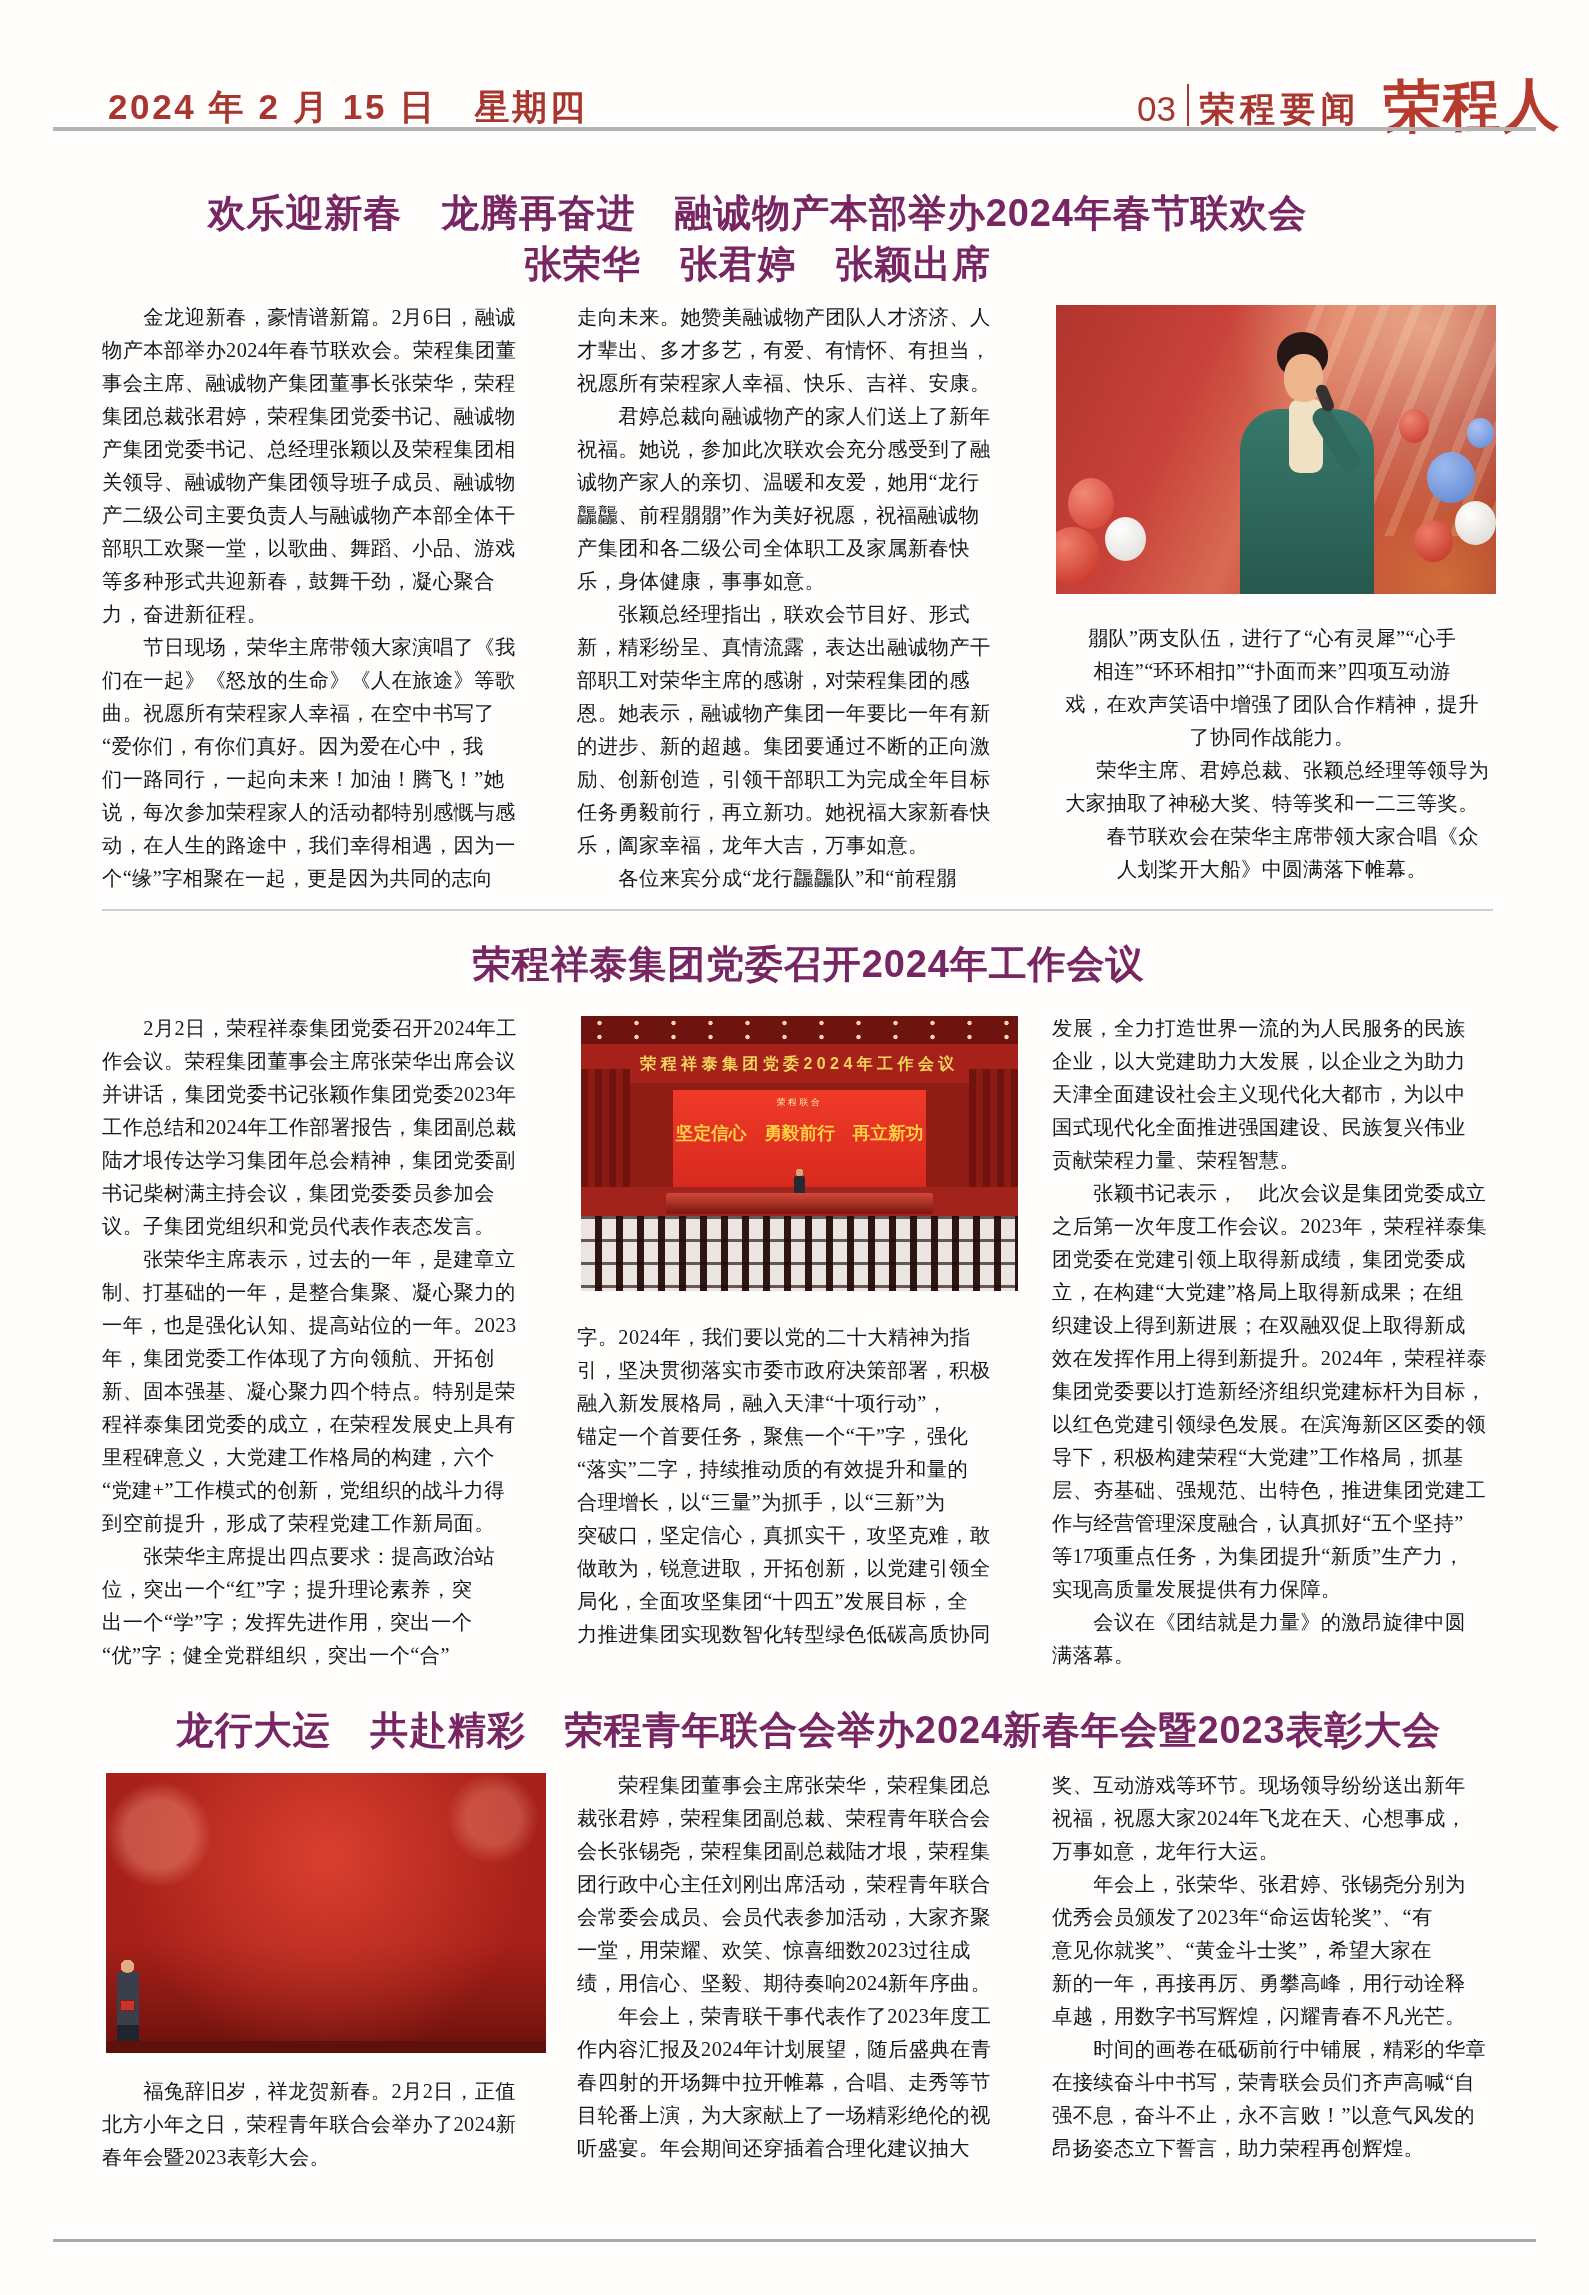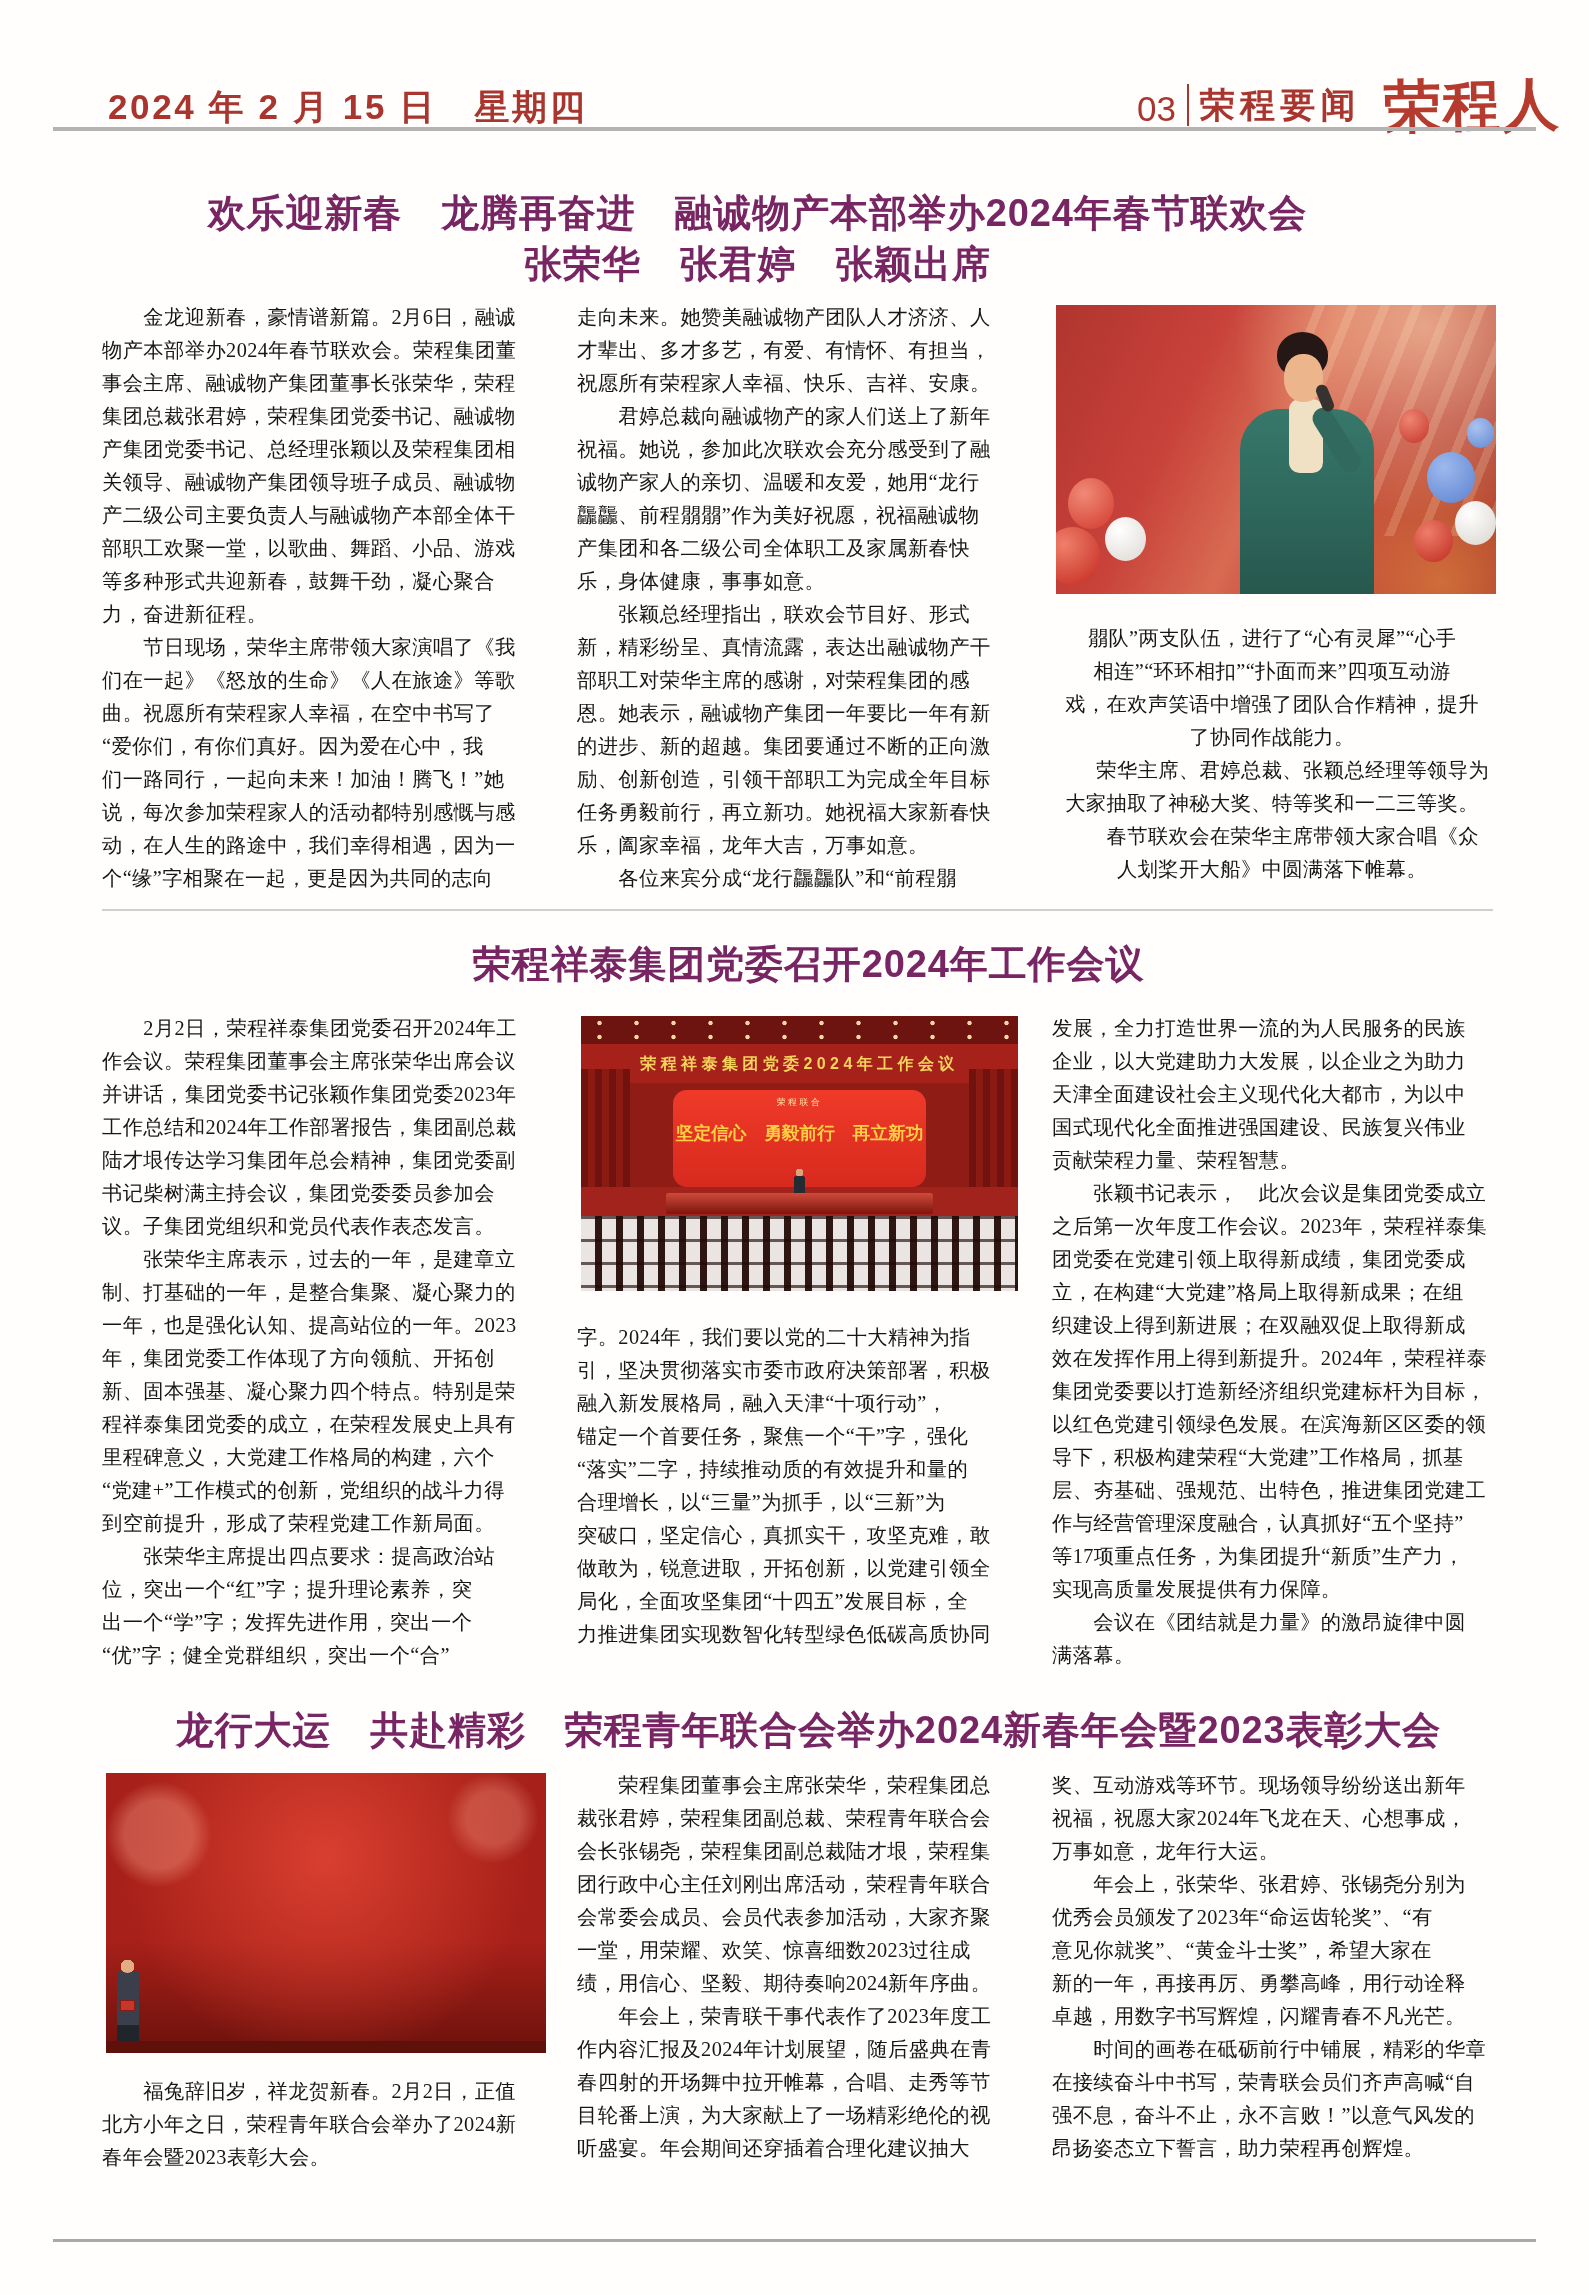--- a/index.html
+++ b/index.html
@@ -6,21 +6,21 @@
   .page{position:relative;width:1589px;height:2295px;background:#fffefd;overflow:hidden;
         font-family:"Liberation Serif","DejaVu Serif",serif;}
   .page i{display:block;position:absolute;}
 
   
   .date{position:absolute;left:108px;top:84px;font-family:"Liberation Sans","DejaVu Sans",sans-serif;
         font-weight:700;font-size:35px;color:#a8362f;letter-spacing:2.6px;white-space:pre;}
   .head-right{position:absolute;left:1137px;top:69px;height:57px;display:flex;align-items:flex-end;}
   .pageno{font-family:"Liberation Sans","DejaVu Sans",sans-serif;font-size:35px;line-height:1;color:#a8362f;}
   .vbar{width:2.6px;height:42px;background:#a8362f;margin:0 10.6px 0 10.6px;}
-  .section{font-family:Liberation Mono, monospace;font-weight:700;font-size:35px;
+  .section{font-family:Liberation Sans, sans-serif;font-weight:700;font-size:35px;
            line-height:1;color:#a8362f;letter-spacing:5.3px;}
   .logo{font-family:"DejaVu Serif","Liberation Serif",serif;font-weight:700;font-size:57px;line-height:1;
         color:#b53b2e;margin-left:23px;margin-bottom:-7px;transform:rotate(-1deg);letter-spacing:1.8px;}
   .rule-top{position:absolute;left:53px;top:127px;width:1483px;height:4.4px;background:#b4b4b4;}
   .rule-bottom{position:absolute;left:53px;top:2239px;width:1483px;height:2.6px;background:#a9a9a9;}
   .divider{position:absolute;left:102px;top:909px;width:1391px;height:1.8px;background:#cfcfcf;}
 
   
   .hd{position:absolute;left:102px;width:1391px;margin:11px;text-align:center;color:#782563;
       font-family:"Liberation Sans","DejaVu Sans",sans-serif;font-weight:700;font-size:38px;
@@ -69,21 +69,21 @@
     background-image:radial-gradient(circle, rgba(255,225,175,.95) 0 1.8px, rgba(255,225,175,0) 2.6px);
     background-size:37px 14px;}
   .p2-banner{position:absolute;left:0;top:28px;width:100%;height:39px;background:#a6211a;
     color:#f6d35c;font-family:"Liberation Sans","DejaVu Sans",sans-serif;font-weight:700;font-size:16px;
     letter-spacing:4.4px;text-align:center;line-height:39px;white-space:pre;}
   .p2-wall{position:absolute;left:0;top:67px;width:100%;height:108px;background:#8f1d15;}
   .p2-curtain{position:absolute;top:53px;width:49px;height:132px;
     background:repeating-linear-gradient(90deg,#70120d 0 7px,#8a1a12 7px 14px);}
   .p2-curtain.left{left:0;} .p2-curtain.right{right:0;}
   .p2-screen{position:absolute;left:92px;top:74px;width:253px;height:97px;
-    background:linear-gradient(180deg,#ef3a28,#d72a1e);text-align:center;border-radius:14px;}
+    background:linear-gradient(180deg,#ef3a28,#d72a1e);text-align:center;}
   .p2-logo{margin-top:7px;font-size:8.8px;color:#ffe9a8;letter-spacing:2.6px;
     font-family:"Liberation Sans","DejaVu Sans",sans-serif;}
   .p2-slogan{margin-top:12.4px;font-size:17.7px;font-weight:700;color:#ffd043;white-space:pre;
     font-family:"Liberation Sans","DejaVu Sans",sans-serif;}
   .p2-stage{position:absolute;left:0;top:171px;width:100%;height:39px;background:#a2231b;}
   .p2-dais{position:absolute;left:92px;top:157px;width:253px;height:21px;display:flex;
     justify-content:space-around;align-items:flex-end;}
   .dg{position:relative;width:11.5px;height:17.7px;border-radius:3.5px 3.5px 0 0;background:#262a33;}
   .dg::before{content:"";position:absolute;top:-7px;left:2.6px;width:7px;height:7px;border-radius:50%;background:#d9a57c;}
   .p2-table{position:absolute;left:85px;top:177px;width:267px;height:21px;border-radius:2.6px;

